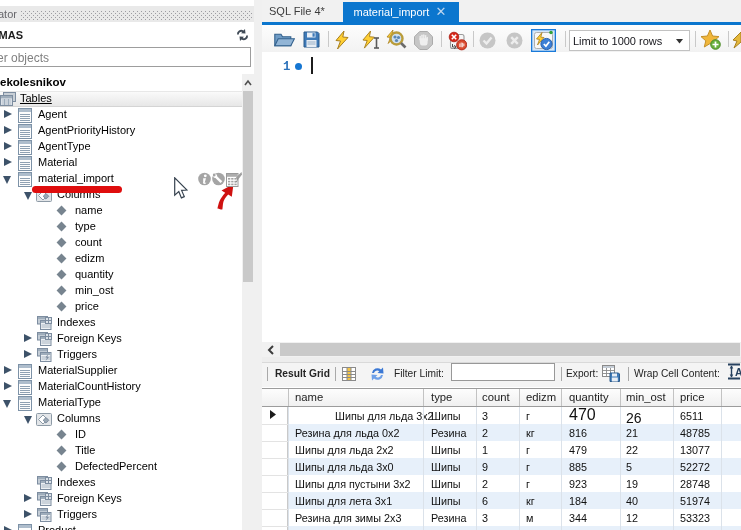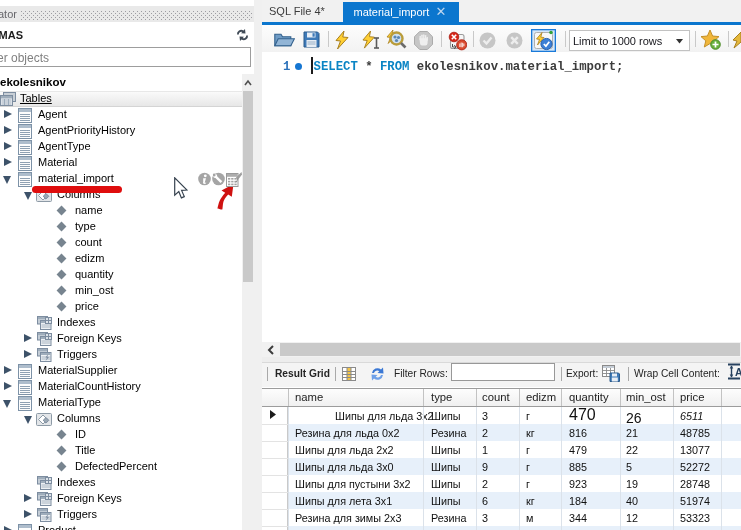--- a/index.html
+++ b/index.html
@@ -418,21 +418,20 @@
 <path d="M15.5 12.5 L15.5 18.5 M12.5 15.5 L18.5 15.5" stroke="#fff" stroke-width="1.7"></path>
 </svg>
 <div class="sep abs" style="left:728px;top:31px;"></div>
 <svg class="abs" style="left:733px;top:30px" width="8" height="20" viewBox="0 0 8 20">
 <path d="M8 2 L0 10 L4 11 L1 18 L8 12 Z" fill="#e5b93c" stroke="#a87f1f"></path>
 </svg>
 <div id="editor" class="abs">
   <span style="position:absolute; left:21px; top:8px; color:#2d72ba; font-weight:bold;">1</span>
   <div style="position:absolute; left:33px; top:11px; width:7px; height:7px; border-radius:50%; background:#1576d2;"></div>
   <div style="position:absolute; left:49px; top:5px; width:2px; height:17px; background:#1c1c1c;"></div>
-  <div style="position:absolute; left:51.5px; top:8px; white-space:pre; font-weight:bold;"><span style="color:#0a84c4;">SELECT</span><span style="color:#3c3c3c;"> * </span><span style="color:#0a84c4;">FROM</span><span style="color:#3c3c3c;"> ekolesnikov.material_import;</span></div>
 </div>
 <div id="hscroll" class="abs">
   <svg style="position:absolute;left:4px;top:3px" width="10" height="10">
       <path d="M7 1 L3 5 L7 9" stroke="#3c3c3c" stroke-width="2" fill="none"></path>
     </svg>
   <div id="hthumb"></div>
 </div>
 <div id="gap2" class="abs"></div>
 <div id="resbar" class="abs"></div>
 <div class="abs" style="left:267px;top:367px;width:1px;height:14px;background:#a9a9a9;"></div>
@@ -446,21 +445,21 @@
       <line x1="1" y1="7.5" x2="13" y2="7.5"></line>
       <line x1="1" y1="10.5" x2="13" y2="10.5"></line>
       <line x1="5" y1="1" x2="5" y2="13"></line>
       <line x1="9" y1="1" x2="9" y2="13"></line>
     </g>
 </svg>
 <svg class="abs" style="left:369px;top:366px" width="17" height="16" viewBox="0 0 17 16">
 <path d="M3 7 A5.5 5.5 0 0 1 12 3.5 L14 1.5 L14.5 7.5 L8.5 7 L10.3 5.2 A3.4 3.4 0 0 0 5 7 Z" fill="#3b78d4"></path>
 <path d="M14 9 A5.5 5.5 0 0 1 5 12.5 L3 14.5 L2.5 8.5 L8.5 9 L6.7 10.8 A3.4 3.4 0 0 0 12 9 Z" fill="#6ea0e8"></path>
 </svg>
-<div class="abs" style="left:394px;top:368px;font-size:10.2px;color:#242424;">Filter Rows:</div>
+<div class="abs" style="left:394px;top:368px;font-size:10.2px;color:#242424;">Filter Limit:</div>
 <div class="abs" style="left:451px;top:363px;width:104px;height:18px;background:#fff;border:1px solid #989898;"></div>
 <div class="abs" style="left:561px;top:367px;width:1px;height:14px;background:#a9a9a9;"></div>
 <div class="abs" style="left:566px;top:368px;font-size:10.2px;color:#242424;">Export:</div>
 <svg class="abs" style="left:602px;top:365px" width="18" height="17" viewBox="0 0 18 17">
 <rect x="0.5" y="0.5" width="12" height="11" fill="#fff" stroke="#8a8a8a"></rect>
 <rect x="1" y="1" width="11" height="2" fill="#c5cdd6"></rect>
 <g stroke="#8a8a8a" stroke-width="0.9">
       <line x1="1" y1="5.5" x2="12" y2="5.5"></line>
       <line x1="1" y1="8.5" x2="12" y2="8.5"></line>
       <line x1="4.5" y1="3" x2="4.5" y2="11"></line>
@@ -494,21 +493,21 @@
 <div class="abs" style="left:569px;top:391px;font-size:11.3px;color:#1c1c1c;">quantity</div>
 <div class="abs" style="left:626px;top:391px;font-size:11.3px;color:#1c1c1c;">min_ost</div>
 <div class="abs" style="left:680px;top:391px;font-size:11.3px;color:#1c1c1c;">price</div>
 <div class="abs" style="left:288px;top:406.5px;width:453px;height:17.1px;background:#ffffff;"></div>
 <div class="abs" style="left:295px;top:409.5px;font-size:10.8px;color:#101010;white-space:nowrap;padding-left:40px;">Шипы для льда 3x2</div>
 <div class="abs" style="left:431px;top:409.5px;font-size:10.8px;color:#101010;white-space:nowrap;">Шипы</div>
 <div class="abs" style="left:482px;top:409.5px;font-size:10.8px;color:#101010;white-space:nowrap;">3</div>
 <div class="abs" style="left:526px;top:409.5px;font-size:10.8px;color:#101010;white-space:nowrap;">г</div>
 <div class="abs" style="left:569px;top:406px;font-size:16px;color:#101010;white-space:nowrap;">470</div>
 <div class="abs" style="left:626px;top:409.5px;font-size:14px;color:#101010;white-space:nowrap;">26</div>
-<div class="abs" style="left:680px;top:409.5px;font-size:10.8px;color:#101010;white-space:nowrap;font-style:italic;">6511</div>
+<div class="abs" style="left:680px;top:409.5px;font-size:10.8px;color:#101010;white-space:nowrap;">6511</div>
 <div class="abs" style="left:288px;top:423.6px;width:453px;height:17.1px;background:#e7f0fa;"></div>
 <div class="abs" style="left:295px;top:426.6px;font-size:10.8px;color:#101010;white-space:nowrap;">Резина для льда 0x2</div>
 <div class="abs" style="left:431px;top:426.6px;font-size:10.8px;color:#101010;white-space:nowrap;">Резина</div>
 <div class="abs" style="left:482px;top:426.6px;font-size:10.8px;color:#101010;white-space:nowrap;">2</div>
 <div class="abs" style="left:526px;top:426.6px;font-size:10.8px;color:#101010;white-space:nowrap;">кг</div>
 <div class="abs" style="left:569px;top:426.6px;font-size:10.8px;color:#101010;white-space:nowrap;">816</div>
 <div class="abs" style="left:626px;top:426.6px;font-size:10.8px;color:#101010;white-space:nowrap;">21</div>
 <div class="abs" style="left:680px;top:426.6px;font-size:10.8px;color:#101010;white-space:nowrap;">48785</div>
 <div class="abs" style="left:288px;top:440.7px;width:453px;height:17.1px;background:#ffffff;"></div>
 <div class="abs" style="left:295px;top:443.7px;font-size:10.8px;color:#101010;white-space:nowrap;">Шипы для льда 2x2</div>

